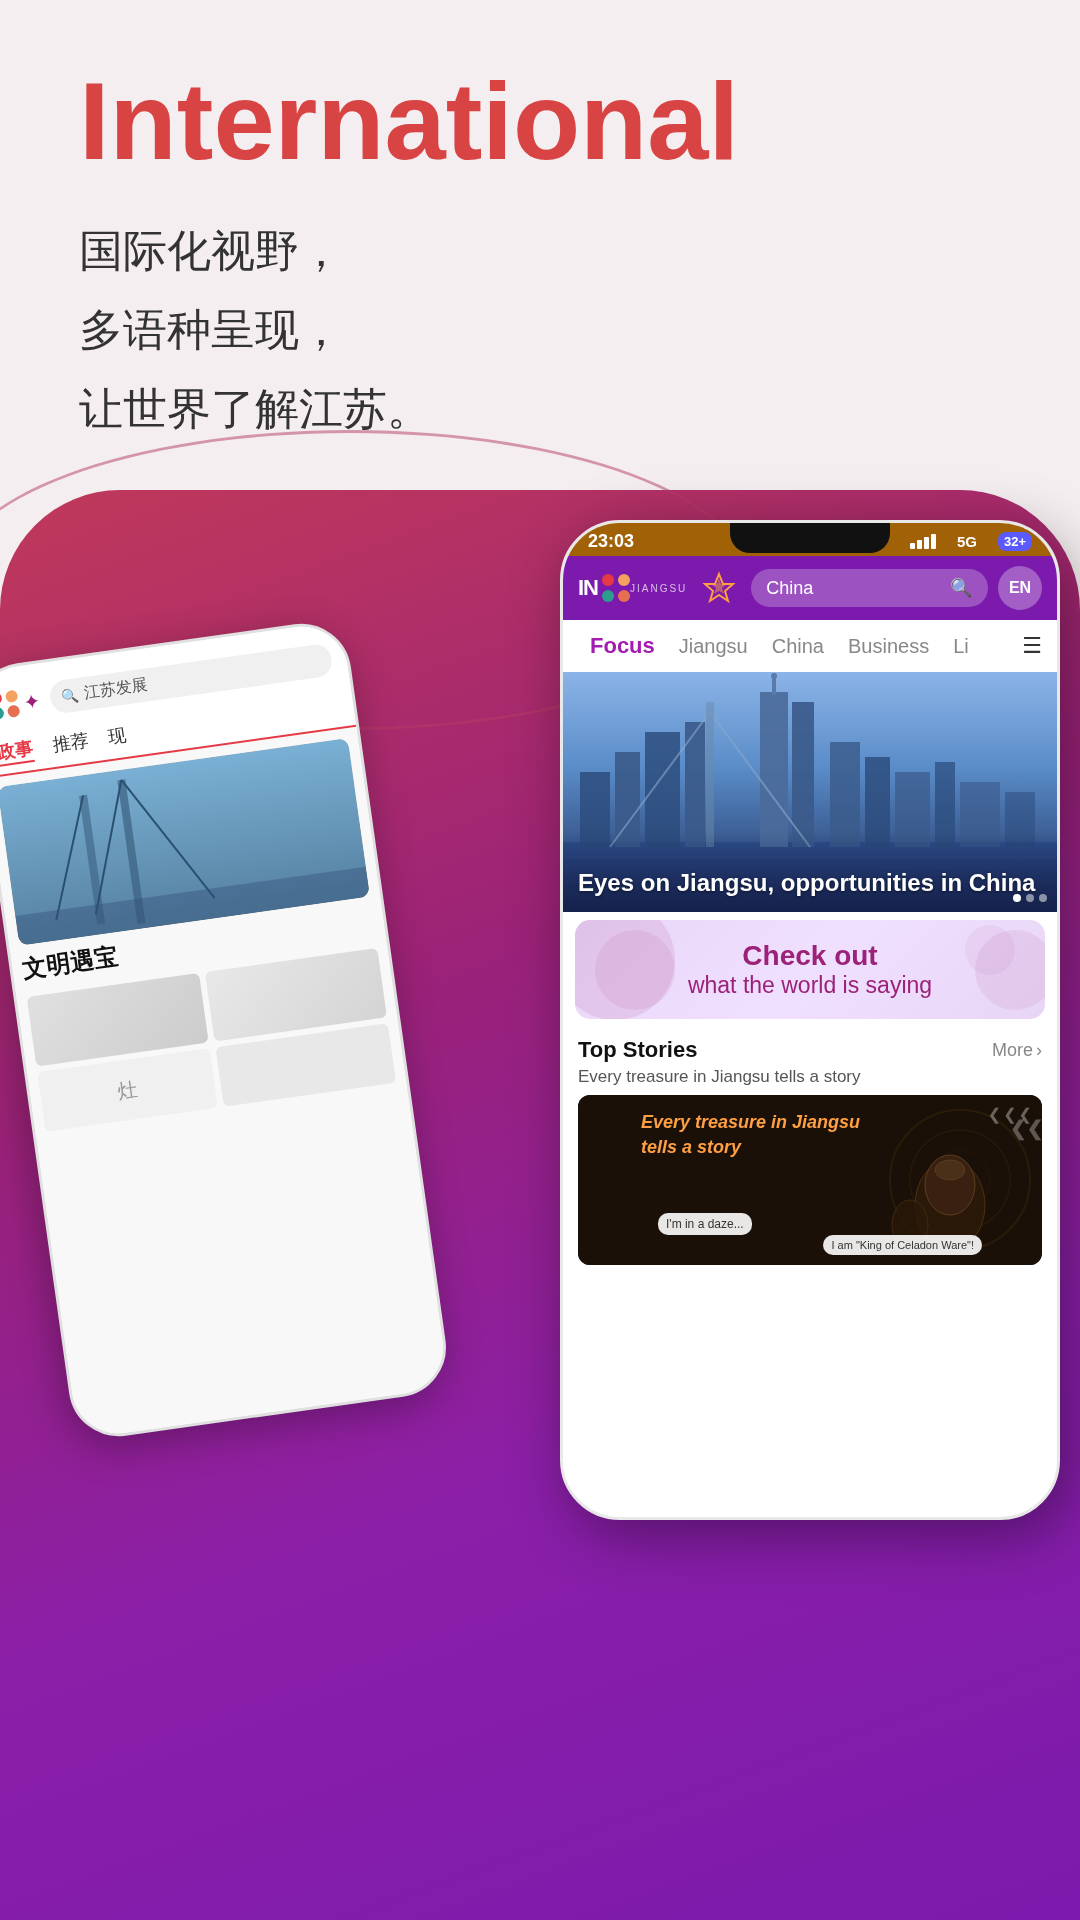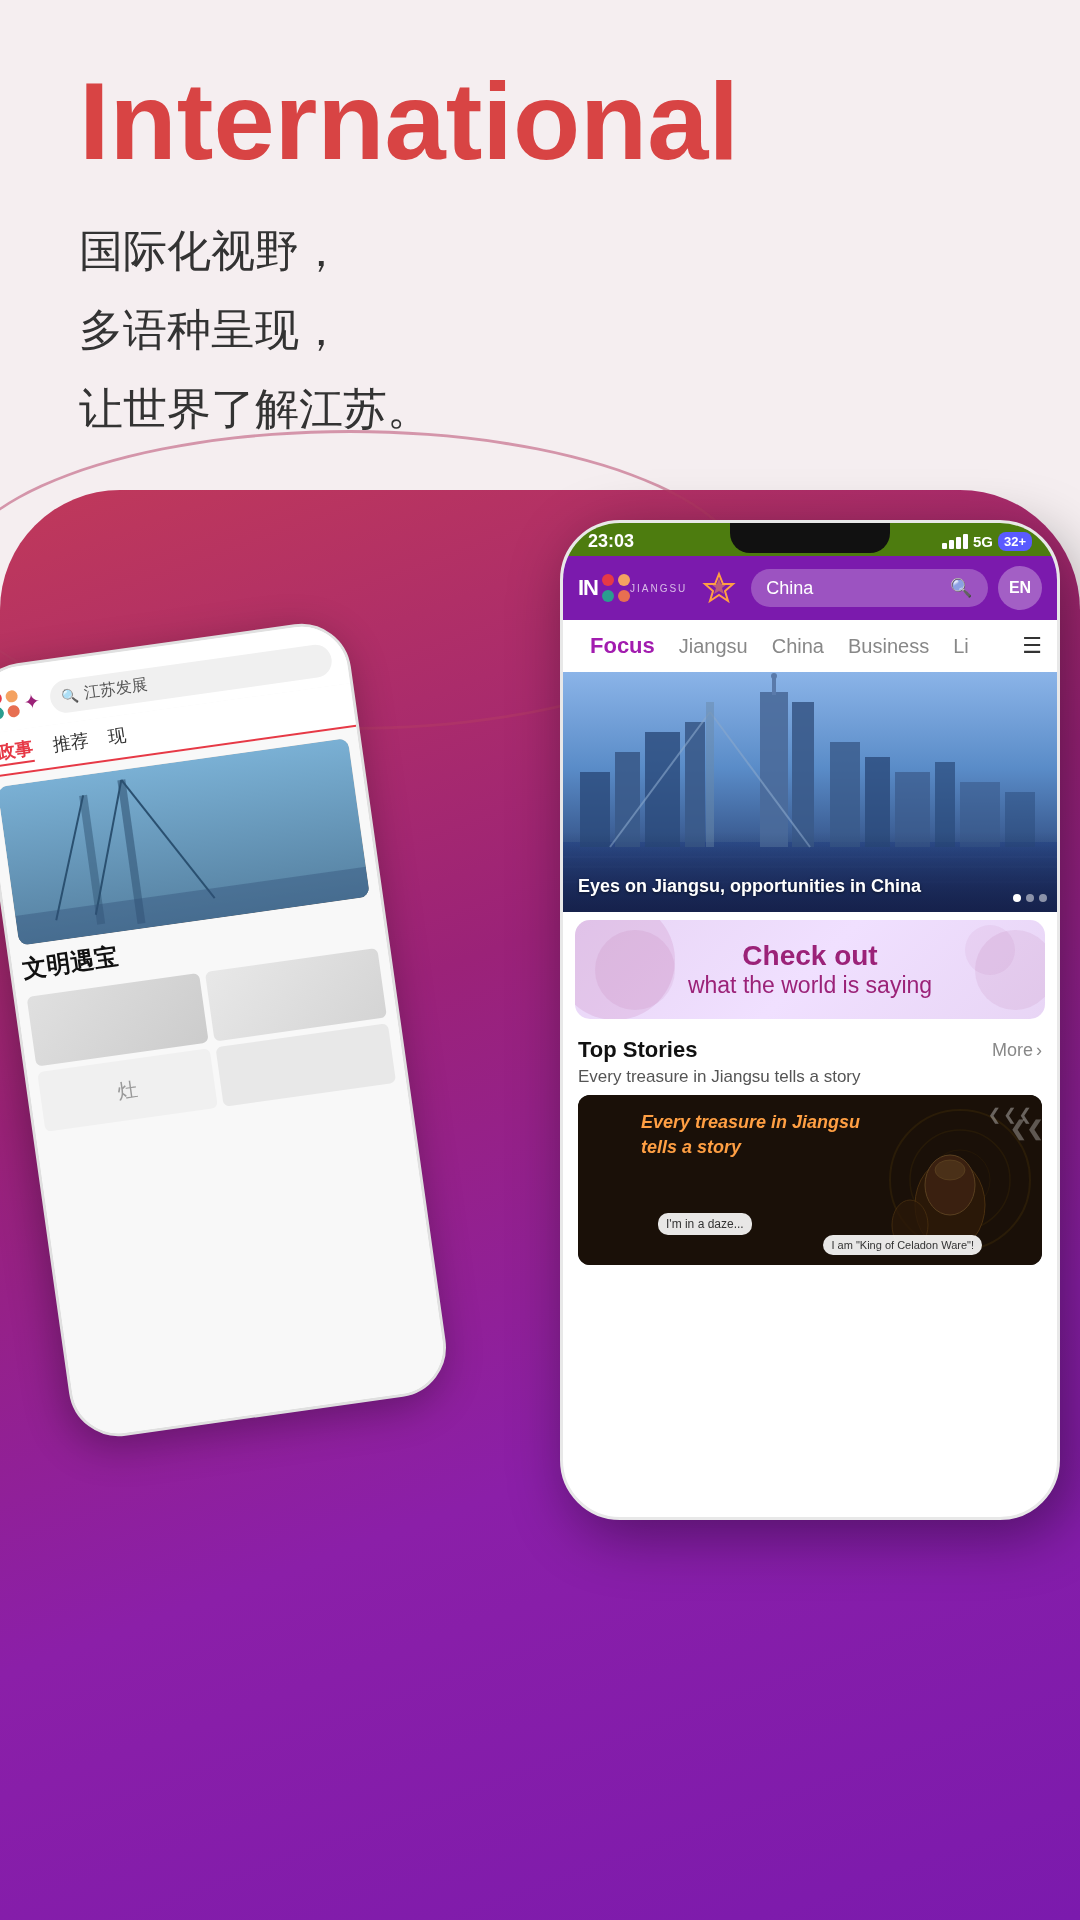--- a/index.html
+++ b/index.html
@@ -258,32 +258,32 @@
       background: #111;
       border-radius: 0 0 20px 20px;
       z-index: 20;
     }
 
     .pf-status-bar {
       display: flex;
       justify-content: space-between;
       align-items: center;
       padding: 8px 25px 4px;
-      background: #4d7c0f;
+      background: #a16207;
       font-size: 18px;
       font-weight: 600;
       color: #fff;
       position: relative;
       z-index: 10;
     }
 
     .pf-status-right {
       display: flex;
       align-items: center;
-      gap: 5px;
+      gap: 21px;
     }
 
     .signal-bars {
       display: flex;
       align-items: flex-end;
       gap: 2px;
     }
 
     .signal-bar {
       background: #fff;
@@ -405,21 +405,21 @@
       background: linear-gradient(180deg, #5b8dd9 0%, #3a5fa0 40%, #1a2a4a 100%);
       position: relative;
       overflow: hidden;
     }
 
     
     .pf-hero-text {
       position: absolute;
       bottom: 15px;
       left: 15px;
-      font-size: 18px;
+      font-size: 24px;
       font-weight: 600;
       color: #fff;
       text-shadow: 0 1px 3px rgba(0,0,0,0.5);
     }
 
     .pf-hero-dots {
       position: absolute;
       bottom: 10px;
       right: 10px;
       display: flex;

